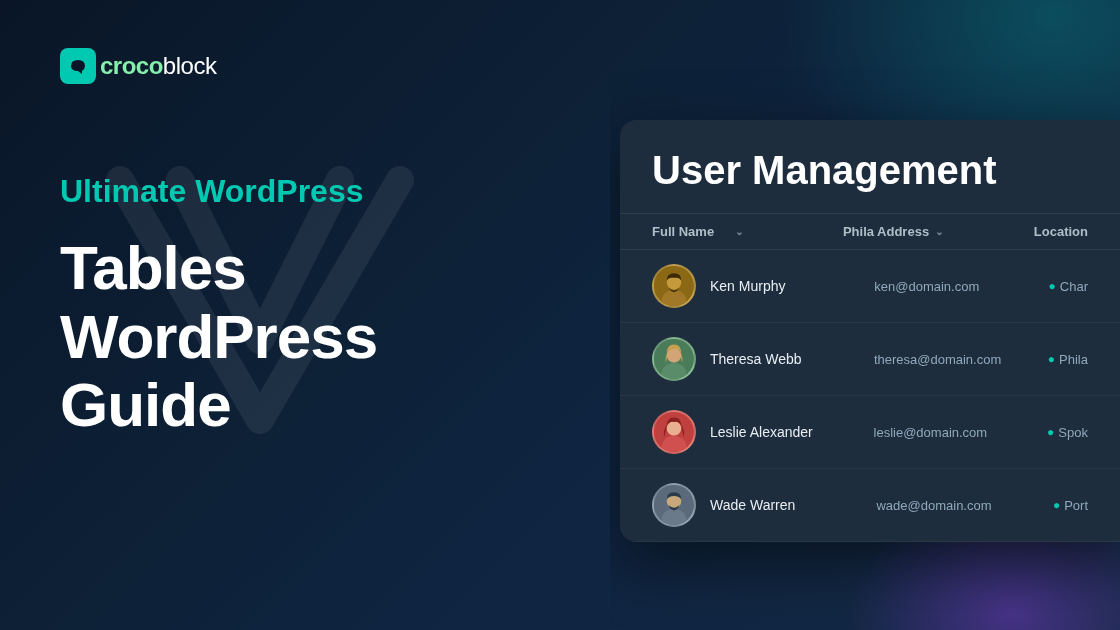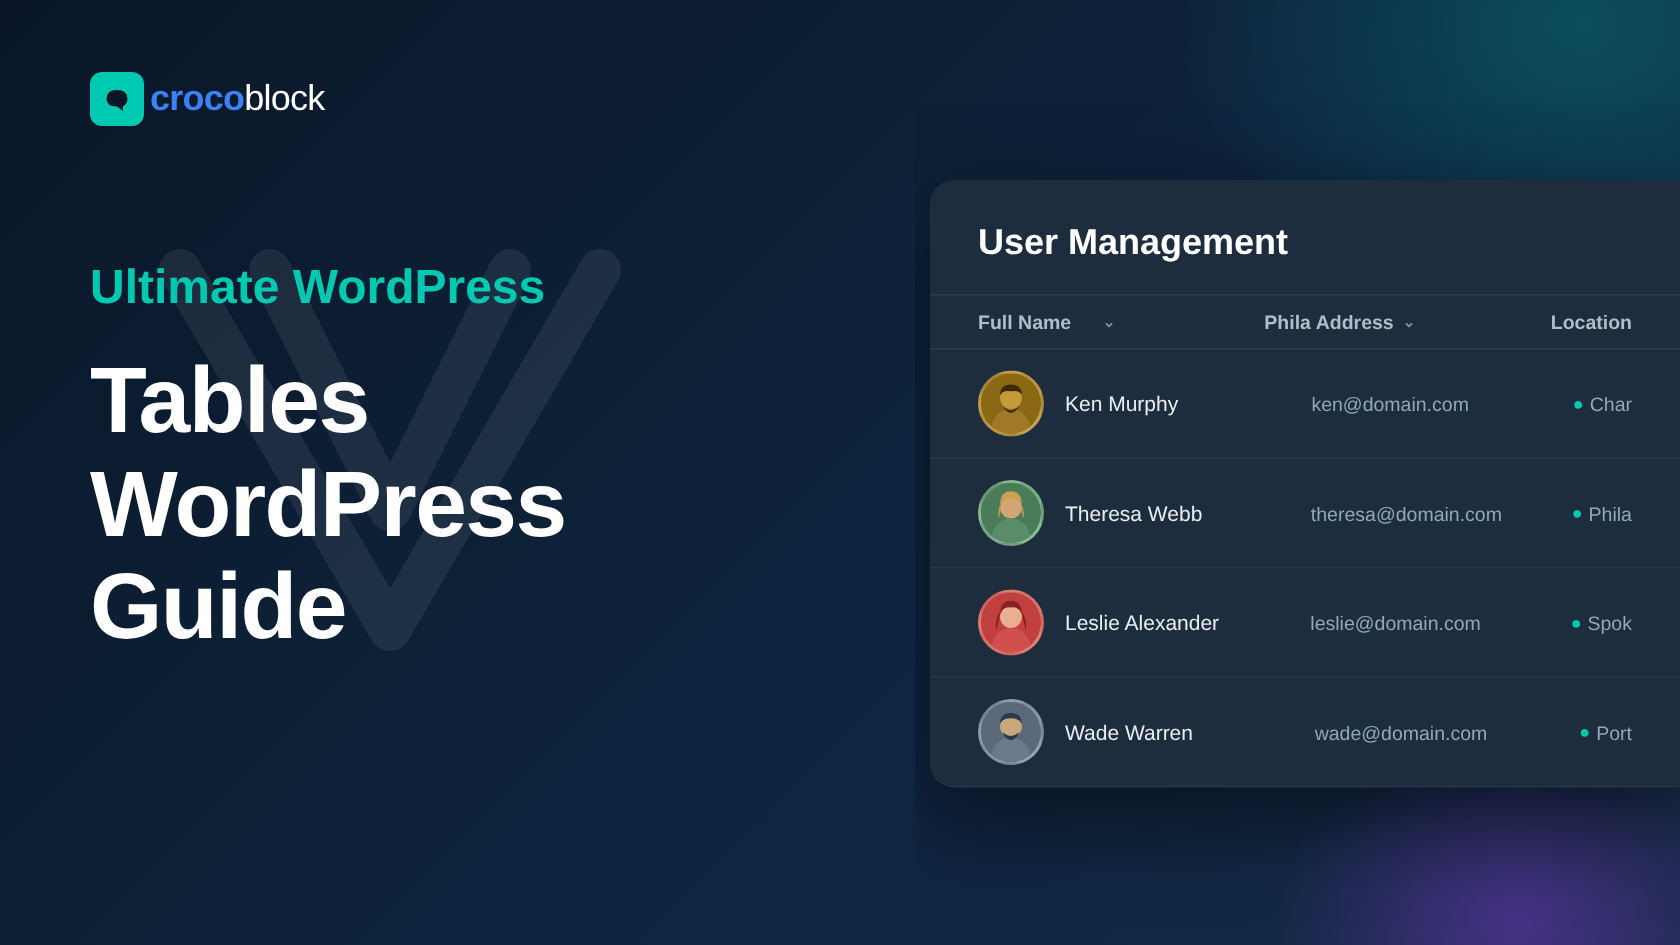--- a/index.html
+++ b/index.html
@@ -105,21 +105,21 @@
       background: #1e2d3d;
       border-radius: 16px 0 0 16px;
       padding: 28px 0 0 0;
       width: 100%;
       overflow: hidden;
       box-shadow: 0 20px 60px rgba(0,0,0,0.5);
     }
 
     .table-title {
       color: #ffffff;
-      font-size: 24px;
+      font-size: 40px;
       font-weight: 700;
       padding: 0 32px 20px 32px;
     }
 
     .table-header {
       display: flex;
       align-items: center;
       padding: 10px 32px;
       border-top: 1px solid rgba(255,255,255,0.08);
       border-bottom: 1px solid rgba(255,255,255,0.08);
@@ -243,21 +243,21 @@
 
     .croco-logo-text {
       display: flex;
       align-items: baseline;
       gap: 0;
     }
 
     .croco-bold {
       font-size: 24px;
       font-weight: 900;
-      color: #3b82f6;
+      color: #86efac;
       font-family: 'Arial Black', Arial, sans-serif;
       letter-spacing: -0.5px;
     }
 
     .croco-regular {
       font-size: 24px;
       font-weight: 400;
       color: white;
       font-family: Arial, sans-serif;
       letter-spacing: -0.5px;

